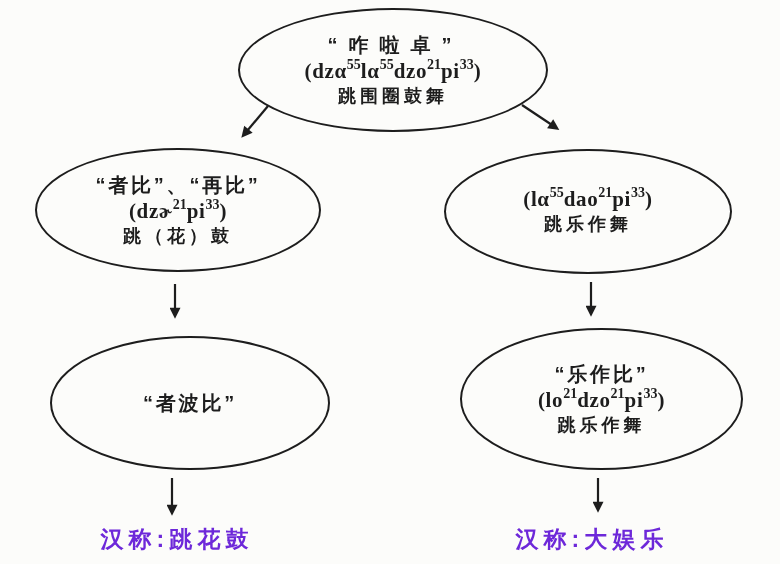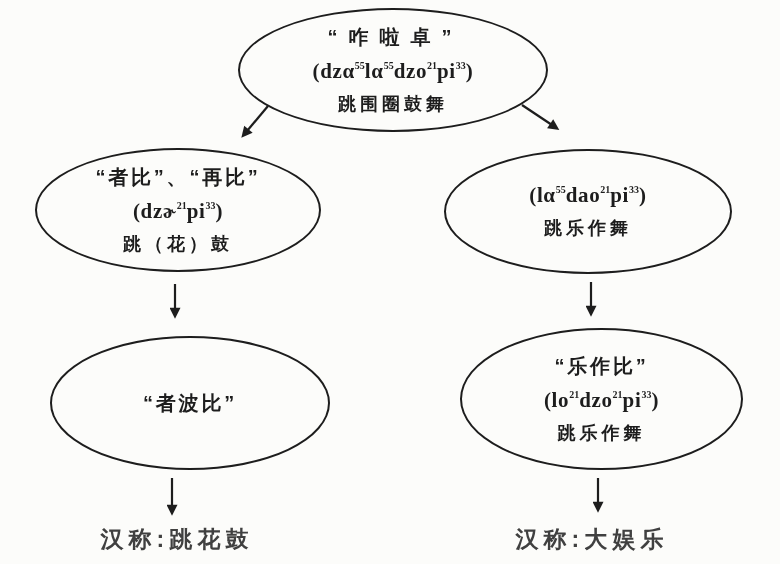--- a/index.html
+++ b/index.html
@@ -21,40 +21,40 @@
   .node {
     position: absolute;
     border: 2.2px solid #1d1d1d;
     border-radius: 50%;
     display: flex;
     flex-direction: column;
     align-items: center;
     justify-content: center;
     text-align: center;
     box-sizing: border-box;
-    gap: 8px;
+    gap: 0;
     background: transparent;
   }
   .node .title {
     font-family: "Liberation Sans", sans-serif;
     font-weight: 700;
     font-size: 20px;
     letter-spacing: 0.14em;
     white-space: nowrap;
   }
   .node .title.wide { letter-spacing: 0.55em; text-indent: 0.2em; }
   .node .phonetic {
     font-family: "Liberation Serif", serif;
     font-weight: 700;
     font-size: 21px;
     letter-spacing: 0.03em;
     white-space: nowrap;
   }
   .node .phonetic sup {
-    font-size: 10px;
+    font-size: 14px;
     line-height: 0;
     vertical-align: 9px;
     letter-spacing: 0;
     margin-top: 12px;
   }
   .node .desc {
     font-family: "Liberation Sans", sans-serif;
     font-weight: 700;
     font-size: 18px;
     letter-spacing: 0.22em;
@@ -63,21 +63,21 @@
   .node .desc:empty { display: none; }
   .han-label {
     position: absolute;
     width: 220px;
     text-align: center;
     font-family: "Liberation Sans", sans-serif;
     font-weight: 700;
     font-size: 23px;
     letter-spacing: 0.22em;
     white-space: nowrap;
-    color: #404040;
+    color: #6d28d9;
   }
   
   .node-root    { left: 238px; top: 8px;   width: 310px; height: 124px; }
   .node-zhebi   { left: 35px;  top: 148px; width: 286px; height: 124px; }
   .node-lezuowu { left: 444px; top: 149px; width: 288px; height: 125px; }
   .node-zhebobi { left: 50px;  top: 336px; width: 280px; height: 134px; gap: 7px; justify-content: center; }
   .node-lezuobi { left: 460px; top: 328px; width: 283px; height: 142px; }
   .label-left   { left: 67px;  top: 524px; }
   .label-right  { left: 482px; top: 524px; }
 </style>

